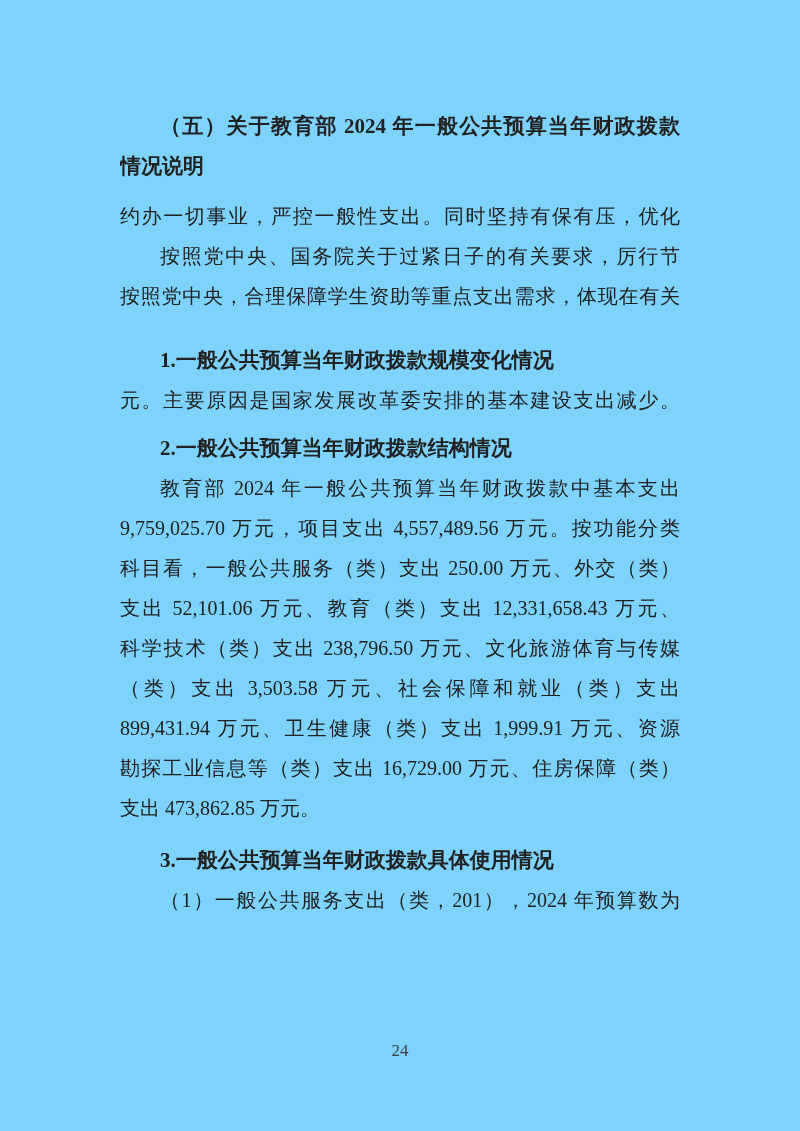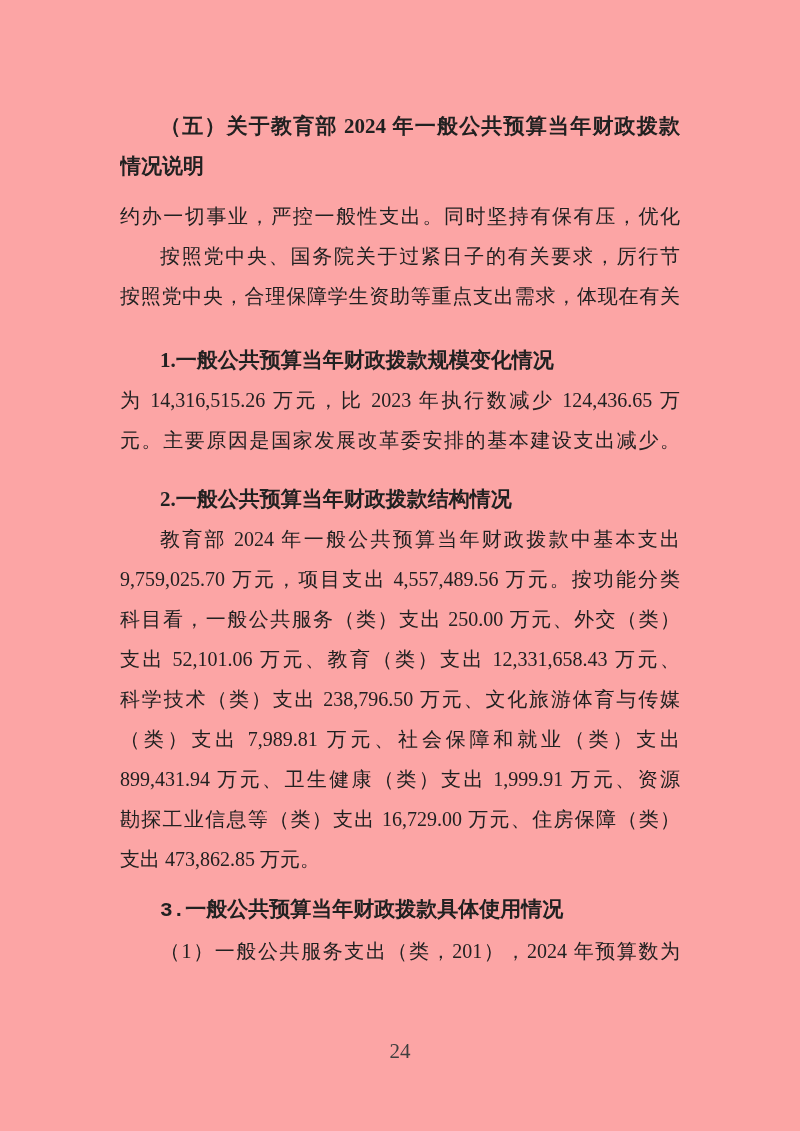--- a/index.html
+++ b/index.html
@@ -4,21 +4,21 @@
 <style>
   html, body {
     margin: 0;
     padding: 0;
     background: #ffffff;
   }
   .page {
     position: relative;
     width: 800px;
     height: 1131px;
-    background: #fca5a5;
+    background: #7dd3fc;
     overflow: hidden;
     font-family: "Liberation Serif", "DejaVu Serif", serif;
     color: #212121;
   }
   .content {
     position: absolute;
     left: 120px;
     top: 106px;
     width: 560px;
   }
@@ -36,29 +36,29 @@
     text-align: justify;
     text-align-last: justify;
   }
   .block.heading .line {
     font-weight: bold;
     font-size: 21px;
   }
   
   .b-para-overview   { margin-top: 10px; }
   .b-subheading-scale     { margin-top: 24px; }
-  .b-subheading-structure { margin-top: 19px; }
-  .b-subheading-usage     { margin-top: 12px; font-family: Liberation Mono, monospace; }
+  .b-subheading-structure { margin-top: 8px; }
+  .b-subheading-usage     { margin-top: 12px; }
   .page-number {
     position: absolute;
     top: 1041px;
     left: 0;
     right: 0;
     text-align: center;
-    font-size: 21px;
+    font-size: 17px;
     line-height: 20px;
     color: #3f3f3f;
     font-family: "Liberation Serif", "DejaVu Serif", serif;
   }
 </style>
 </head>
 <body>
 
 <div class="page">
   <div class="content" id="doc-content">
@@ -68,33 +68,32 @@
       </div>
       <div class="block body b-para-overview">
         <div class="line stretch">约办一切事业，严控一般性支出。同时坚持有保有压，优化</div>
         <div class="line indent stretch">按照党中央、国务院关于过紧日子的有关要求，厉行节</div>
         <div class="line stretch">按照党中央，合理保障学生资助等重点支出需求，体现在有关</div>
       </div>
       <div class="block heading b-subheading-scale">
         <div class="line indent">1.一般公共预算当年财政拨款规模变化情况</div>
       </div>
       <div class="block body b-para-scale">
-        <div class="line stretch">为 14,316,515.26 万元，比 2023 年执行数减少 124,436.65 万</div>
         <div class="line stretch">元。主要原因是国家发展改革委安排的基本建设支出减少。</div>
       </div>
       <div class="block heading b-subheading-structure">
         <div class="line indent">2.一般公共预算当年财政拨款结构情况</div>
       </div>
       <div class="block body b-para-structure">
         <div class="line indent stretch">教育部 2024 年一般公共预算当年财政拨款中基本支出</div>
         <div class="line stretch">9,759,025.70 万元，项目支出 4,557,489.56 万元。按功能分类</div>
         <div class="line stretch">科目看，一般公共服务（类）支出 250.00 万元、外交（类）</div>
         <div class="line stretch">支出 52,101.06 万元、教育（类）支出 12,331,658.43 万元、</div>
         <div class="line stretch">科学技术（类）支出 238,796.50 万元、文化旅游体育与传媒</div>
-        <div class="line stretch">（类）支出 7,989.81 万元、社会保障和就业（类）支出</div>
+        <div class="line stretch">（类）支出 3,503.58 万元、社会保障和就业（类）支出</div>
         <div class="line stretch">899,431.94 万元、卫生健康（类）支出 1,999.91 万元、资源</div>
         <div class="line stretch">勘探工业信息等（类）支出 16,729.00 万元、住房保障（类）</div>
         <div class="line">支出 473,862.85 万元。</div>
       </div>
       <div class="block heading b-subheading-usage">
         <div class="line indent">3.一般公共预算当年财政拨款具体使用情况</div>
       </div>
       <div class="block body b-para-usage">
         <div class="line indent stretch">（1）一般公共服务支出（类，201），2024 年预算数为</div>
       </div>

